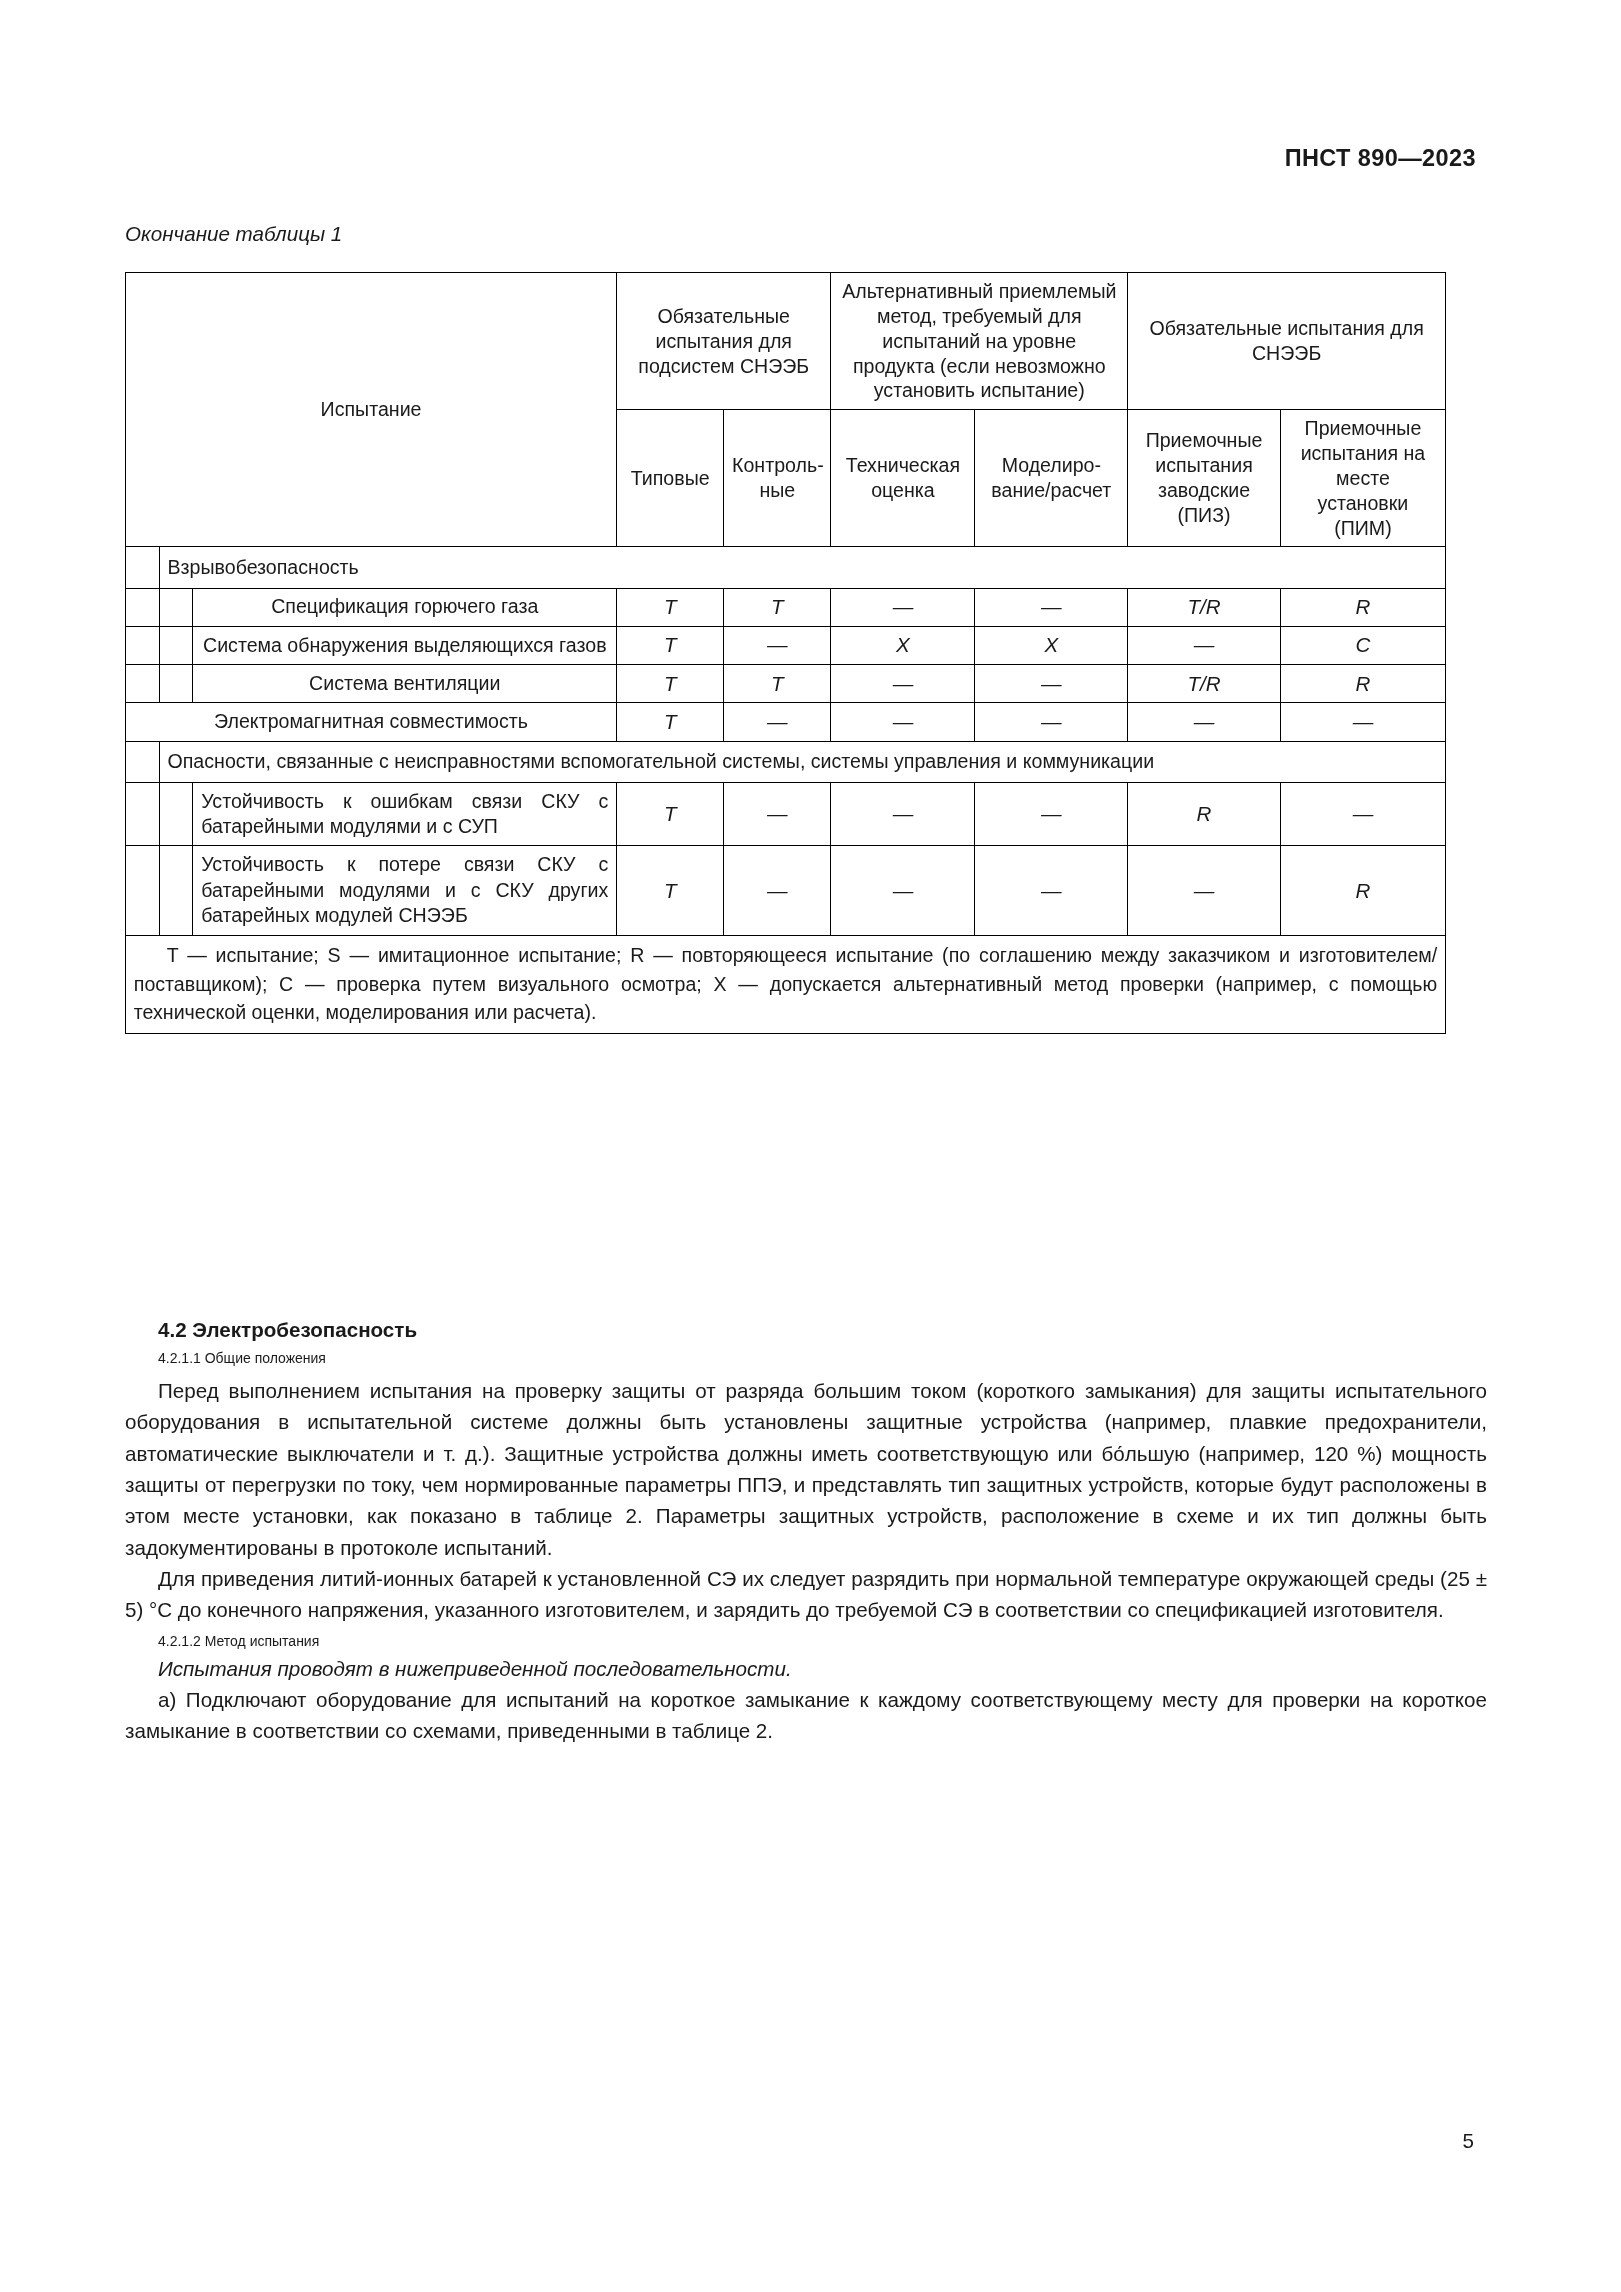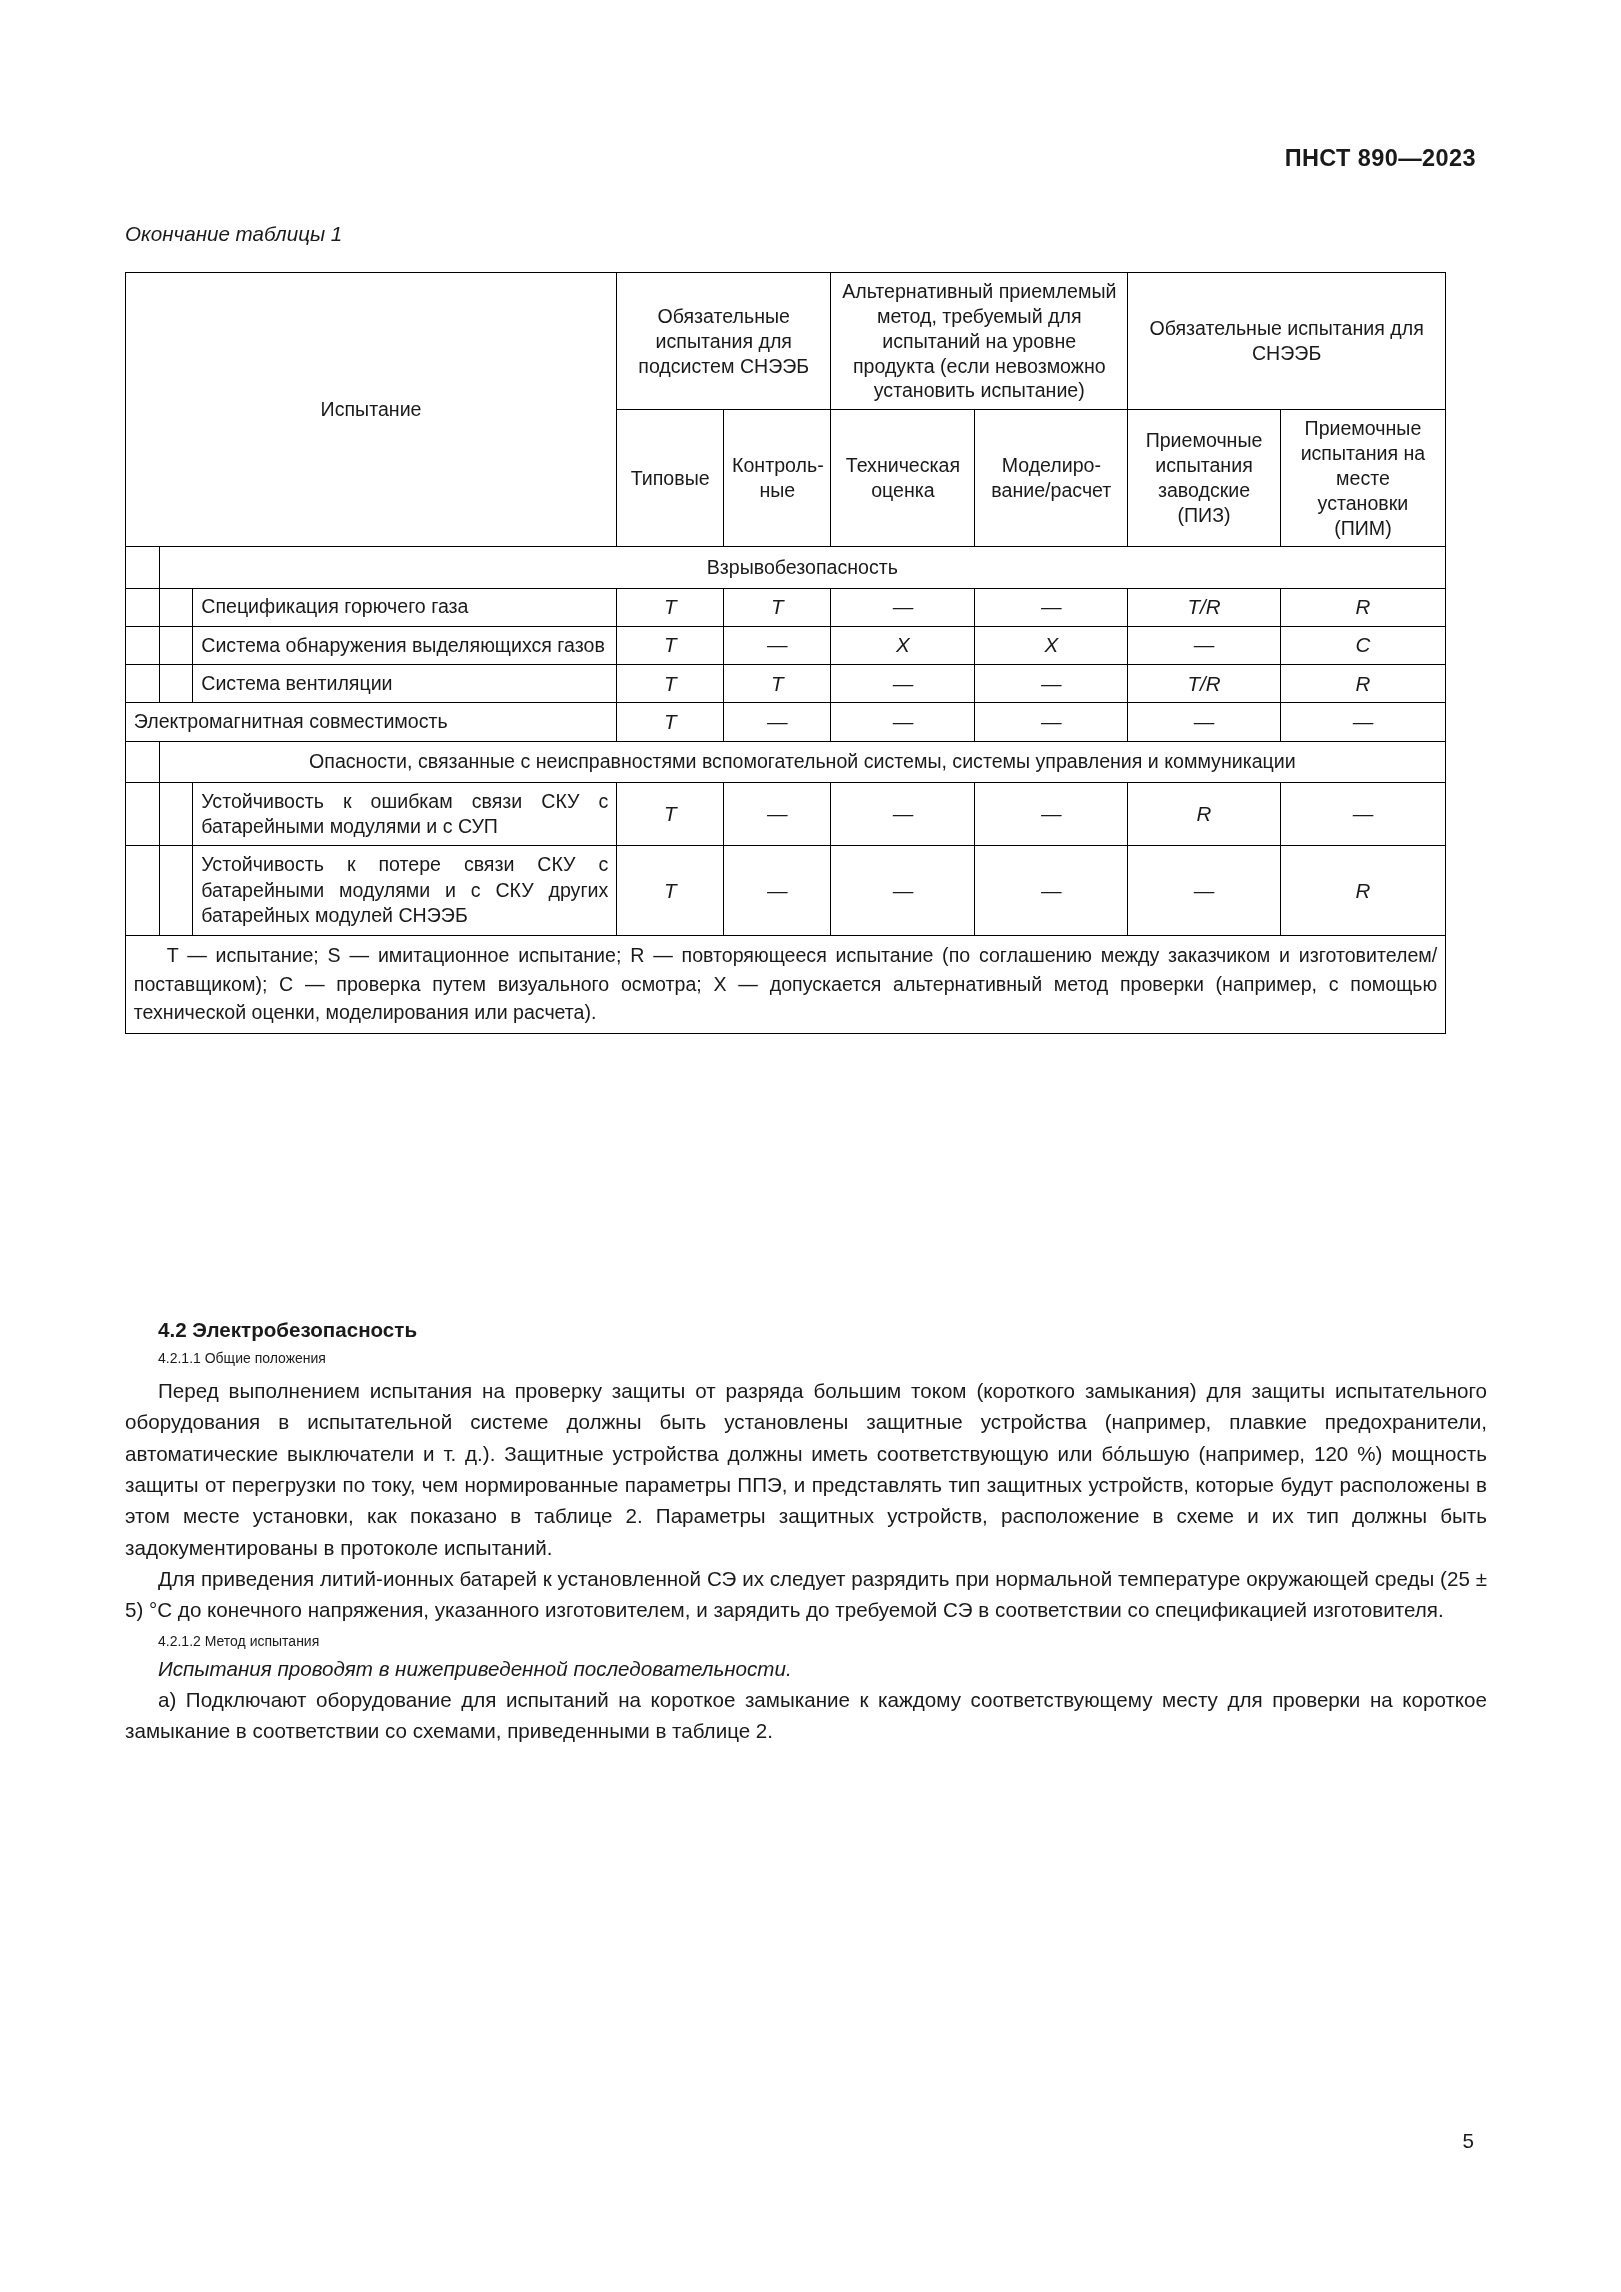--- a/index.html
+++ b/index.html
@@ -70,28 +70,28 @@
     font-size: 19.6px;
     padding: 9.8px 5.9px;
   }
   .row-label {
     text-align: left;
     line-height: 1.3;
     padding: 9.8px 11.8px;
     text-align: justify;
     text-justify: inter-word;
   }
-  .row-label.nojust { text-align: left; }
+  .row-label.nojust { text-align: center; }
   .mark {
     text-align: center;
     font-style: italic;
     font-size: 20.6px;
   }
   .group-cell {
-    text-align: center;
+    text-align: left;
     line-height: 1.45;
     padding: 10.8px 11.8px;
   }
   .spacer-cell {
     border: none;
     padding: 0;
   }
   .legend-cell {
     text-align: justify;
     text-justify: inter-word;

